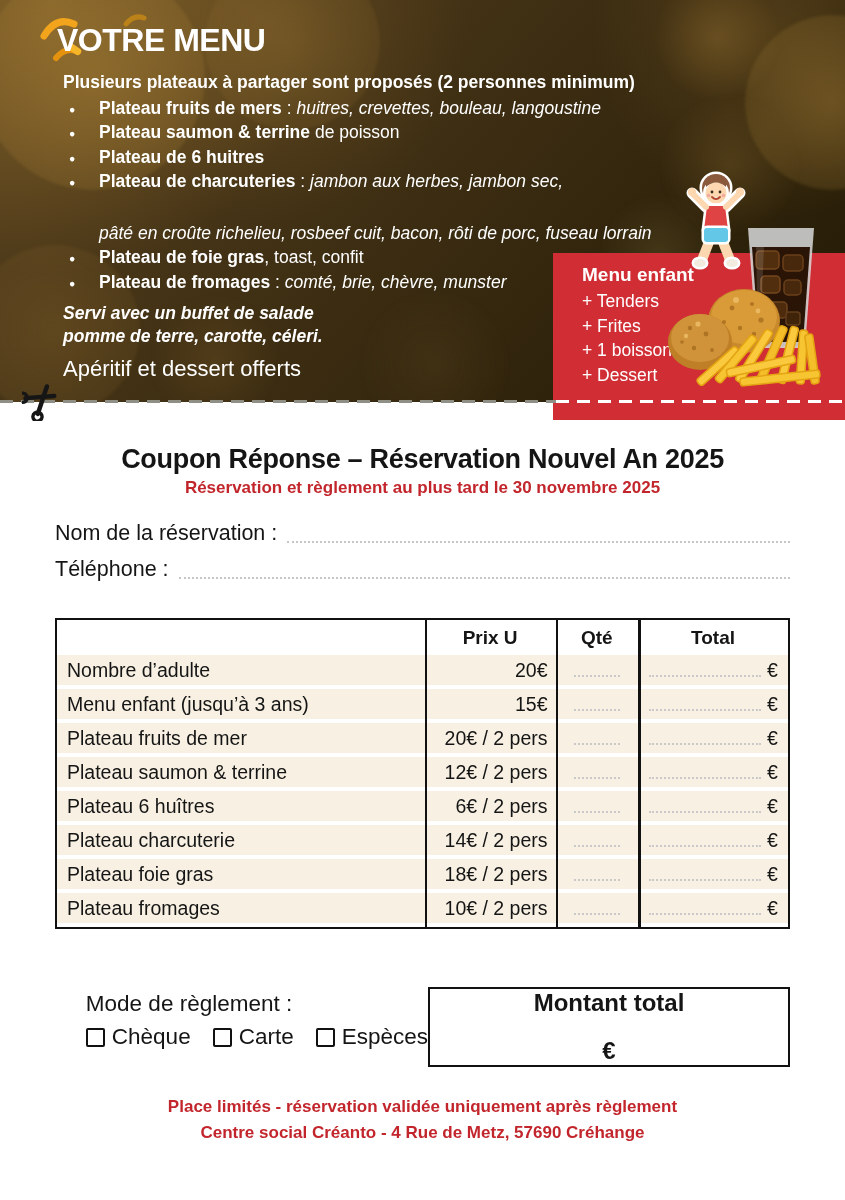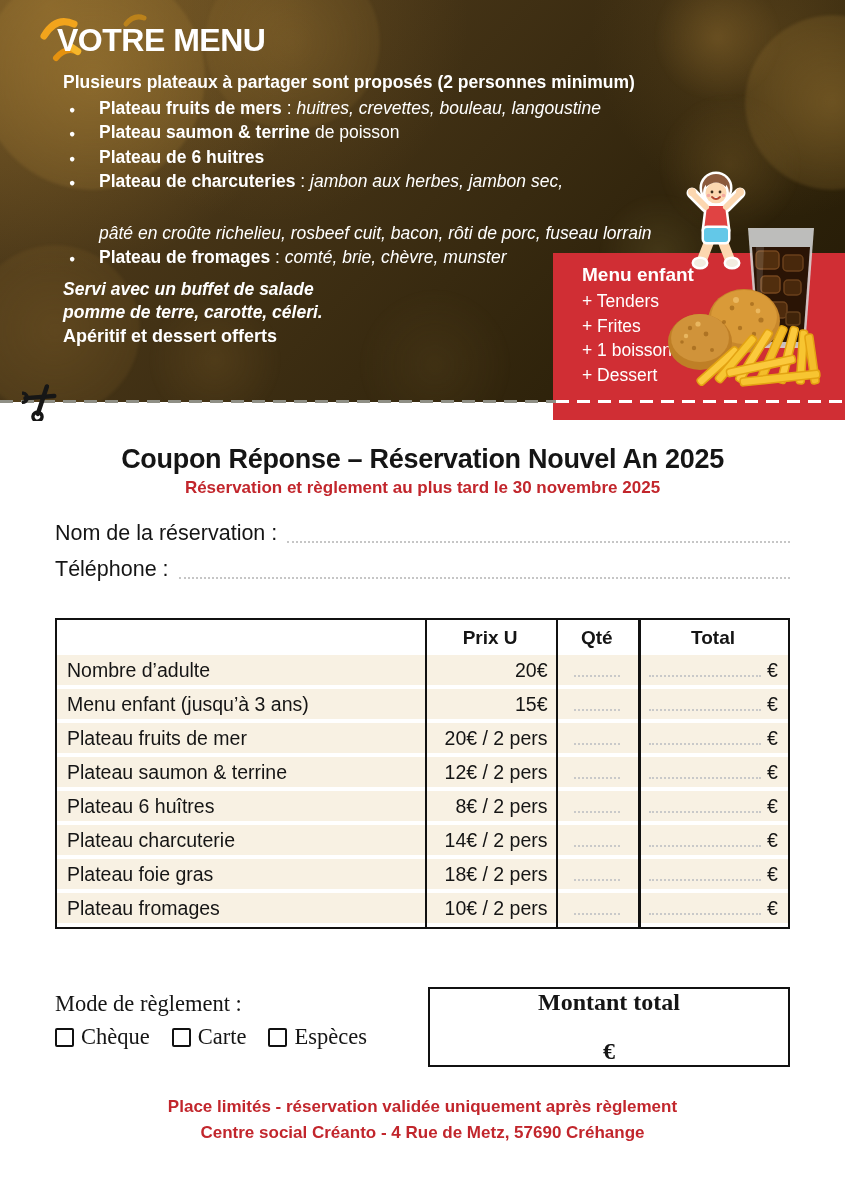--- a/index.html
+++ b/index.html
@@ -31,21 +31,21 @@
   .menu-title { position:absolute; left:57px; top:22px; font-size:32px; font-weight:800; letter-spacing:-.5px; }
   .menu-body { position:absolute; left:63px; top:70px; width:625px; font-size:17.5px; line-height:24.5px; }
   .menu-intro { font-weight:700; margin-bottom:1px; }
   .menu-list { list-style:none; }
   .menu-list li { position:relative; padding-left:36px; }
   .menu-list li::before { content:"●"; position:absolute; left:6px; top:1px; font-size:10.5px; }
   .menu-list b { font-weight:700; }
   .menu-list i, .note-italic { font-style:italic; }
   .cont-line { padding-left:36px; font-style:italic;margin-top:27px; }
   .menu-note1 { margin-top:8px; font-weight:700; font-style:italic; line-height:23px; }
-  .menu-note3 { margin-top:0; font-weight:700; font-size:18px; }
+  .menu-note3 { margin-top:9px; font-weight:400; font-size:22px; }
 
   
   .confetti { position:absolute; left:30px; top:6px; }
 
   
   .kids-box { position:absolute; left:553px; top:253px; width:292px; height:167px;
     background:#d02e34; color:#fff; padding:11px 0 0 29px; z-index:2; }
   .kids-title { font-size:19px; font-weight:700; margin-bottom:3px; }
   .kids-item { font-size:17.5px; line-height:24.5px; }
 
@@ -81,21 +81,21 @@
   .td-price { justify-content:flex-end; padding-right:8px; }
   .td-qty { justify-content:center; }
   .td-total { justify-content:flex-end; padding-right:10px; }
   .dots { display:inline-block; border-bottom:2.5px dotted #c9c9c9; height:14px; }
   .qty-dots { width:46px; }
   .total-dots { width:112px; margin-right:6px; }
   .vline { position:absolute; top:0; bottom:0; width:2.5px; background:#111; }
   .v1 { left:50.3%; } .v2 { left:68.2%; } .v3 { left:79.5%; }
 
   
-  .pay-row { display:flex; justify-content:space-between; align-items:flex-start; margin-top:62px;font-family:Liberation Serif, serif; }
+  .pay-row { display:flex; justify-content:flex-end; align-items:flex-start; margin-top:62px; }
   .pay-label { font-size:22.5px; margin-bottom:7px; }
   .pay-options { display:flex; gap:22px; font-size:22.5px; }
   .pay-opt { display:flex; align-items:center; gap:7px; }
   .chk { display:inline-block; width:19px; height:19px; border:2.5px solid #111; border-radius:2px; background:#fff; }
   .total-box { width:362px; height:80px; border:2.5px solid #111; display:flex; align-items:center; padding:0 22px; margin-top:-4px;flex-direction:column; }
   .total-box .tb-label { font-size:24px; font-weight:700; }
   .grand-dots { flex:1; border-bottom:2.5px dotted #c9c9c9; height:16px; margin:0 12px; }
   .total-box .tb-euro { font-size:24px; font-weight:700; }
 
   .footer { margin-top:27px; text-align:center; font-size:17px; font-weight:700; color:#c2262c; line-height:26px; }
@@ -136,20 +136,23 @@
         </li>
         <li>
           <b>Plateau de 6 huitres</b>
         </li>
         <li>
           <b>Plateau de charcuteries</b><span> : </span><i>jambon aux herbes, jambon sec,</i>
         </li>
       </ul>
       <div class="cont-line">pâté en croûte richelieu, rosbeef cuit, bacon, rôti de porc, fuseau lorrain</div>
       <ul class="menu-list">
+        <li>
+          <b>Plateau de foie gras</b><span>, toast, confit</span>
+        </li>
         <li>
           <b>Plateau de fromages</b><span> : </span><i>comté, brie, chèvre, munster</i>
         </li>
       </ul>
       <div class="menu-note1">
         <div>Servi avec un buffet de salade</div>
         <div>pomme de terre, carotte, céleri.</div>
       </div>
       <div class="menu-note3">Apéritif et dessert offerts</div>
     </div>
@@ -316,21 +319,21 @@
         <div class="td td-qty">
             <span class="dots qty-dots"></span>
           </div>
         <div class="td td-total">
             <span class="dots total-dots"></span>
             <span>€</span>
           </div>
       </div>
       <div class="trow">
         <div class="td td-label">Plateau 6 huîtres</div>
-        <div class="td td-price">8€ / 2 pers</div>
+        <div class="td td-price">6€ / 2 pers</div>
         <div class="td td-qty">
             <span class="dots qty-dots"></span>
           </div>
         <div class="td td-total">
             <span class="dots total-dots"></span>
             <span>€</span>
           </div>
       </div>
       <div class="trow">
         <div class="td td-label">Plateau charcuterie</div>

